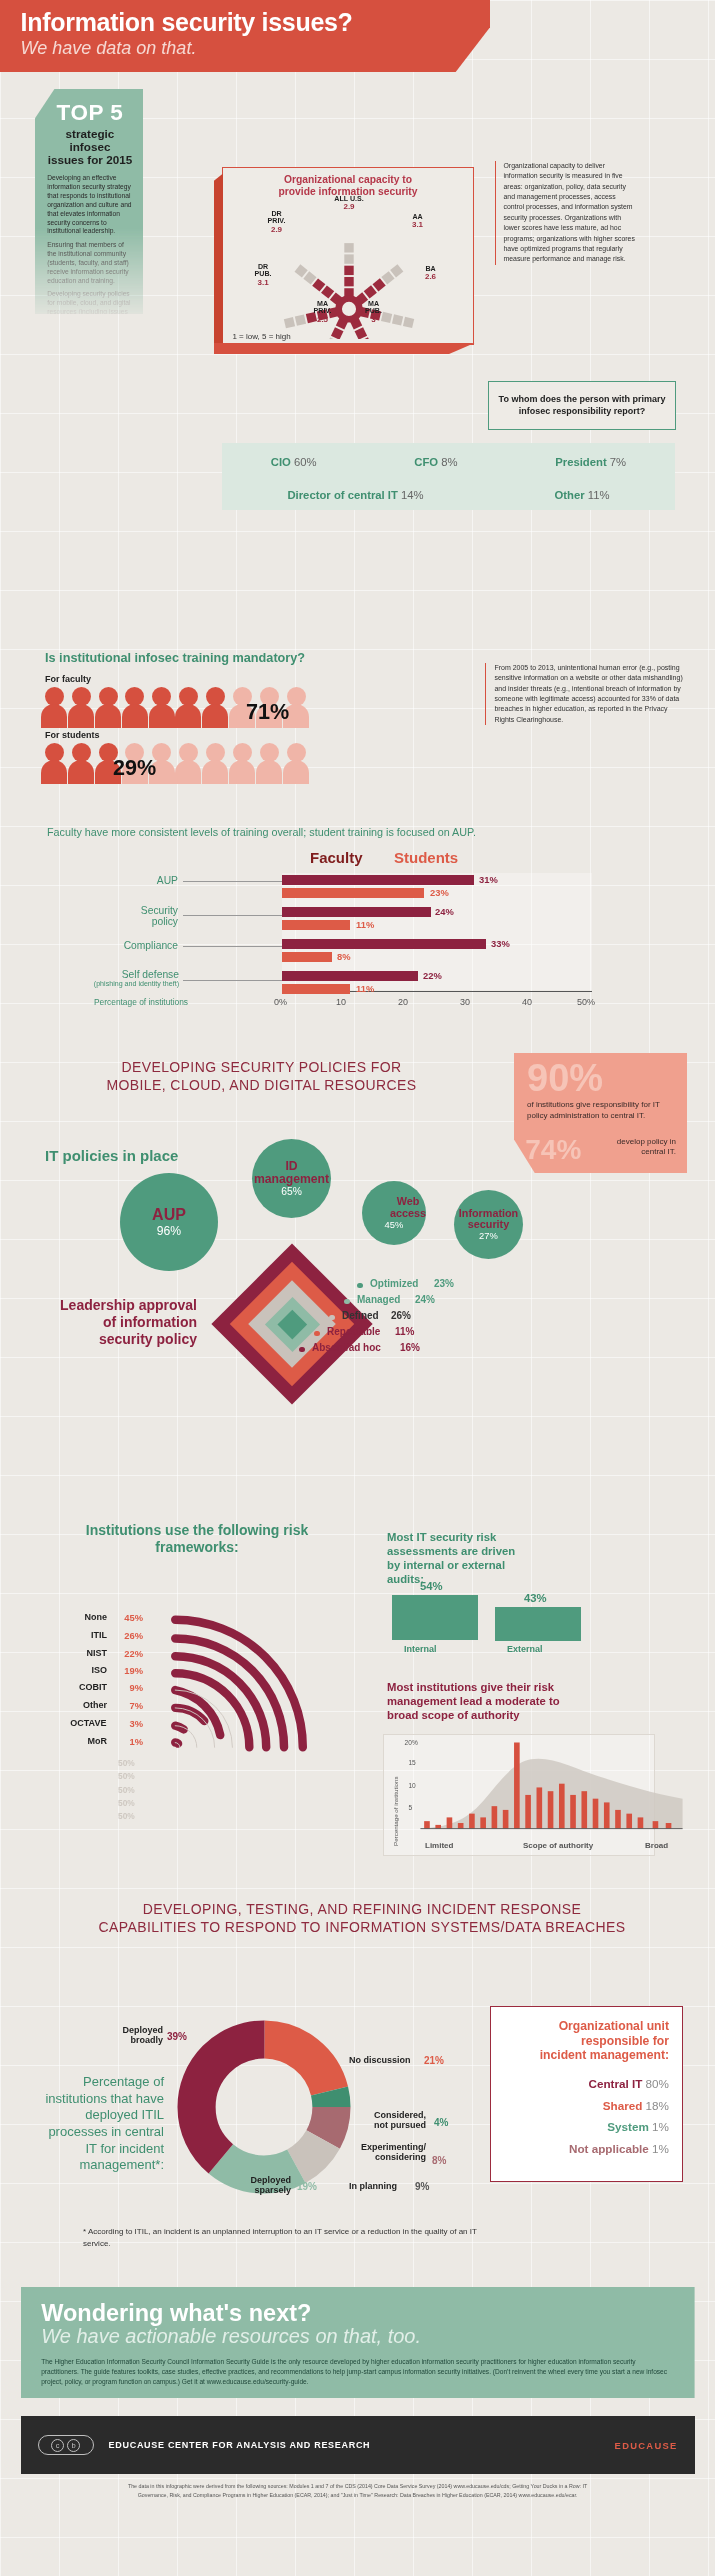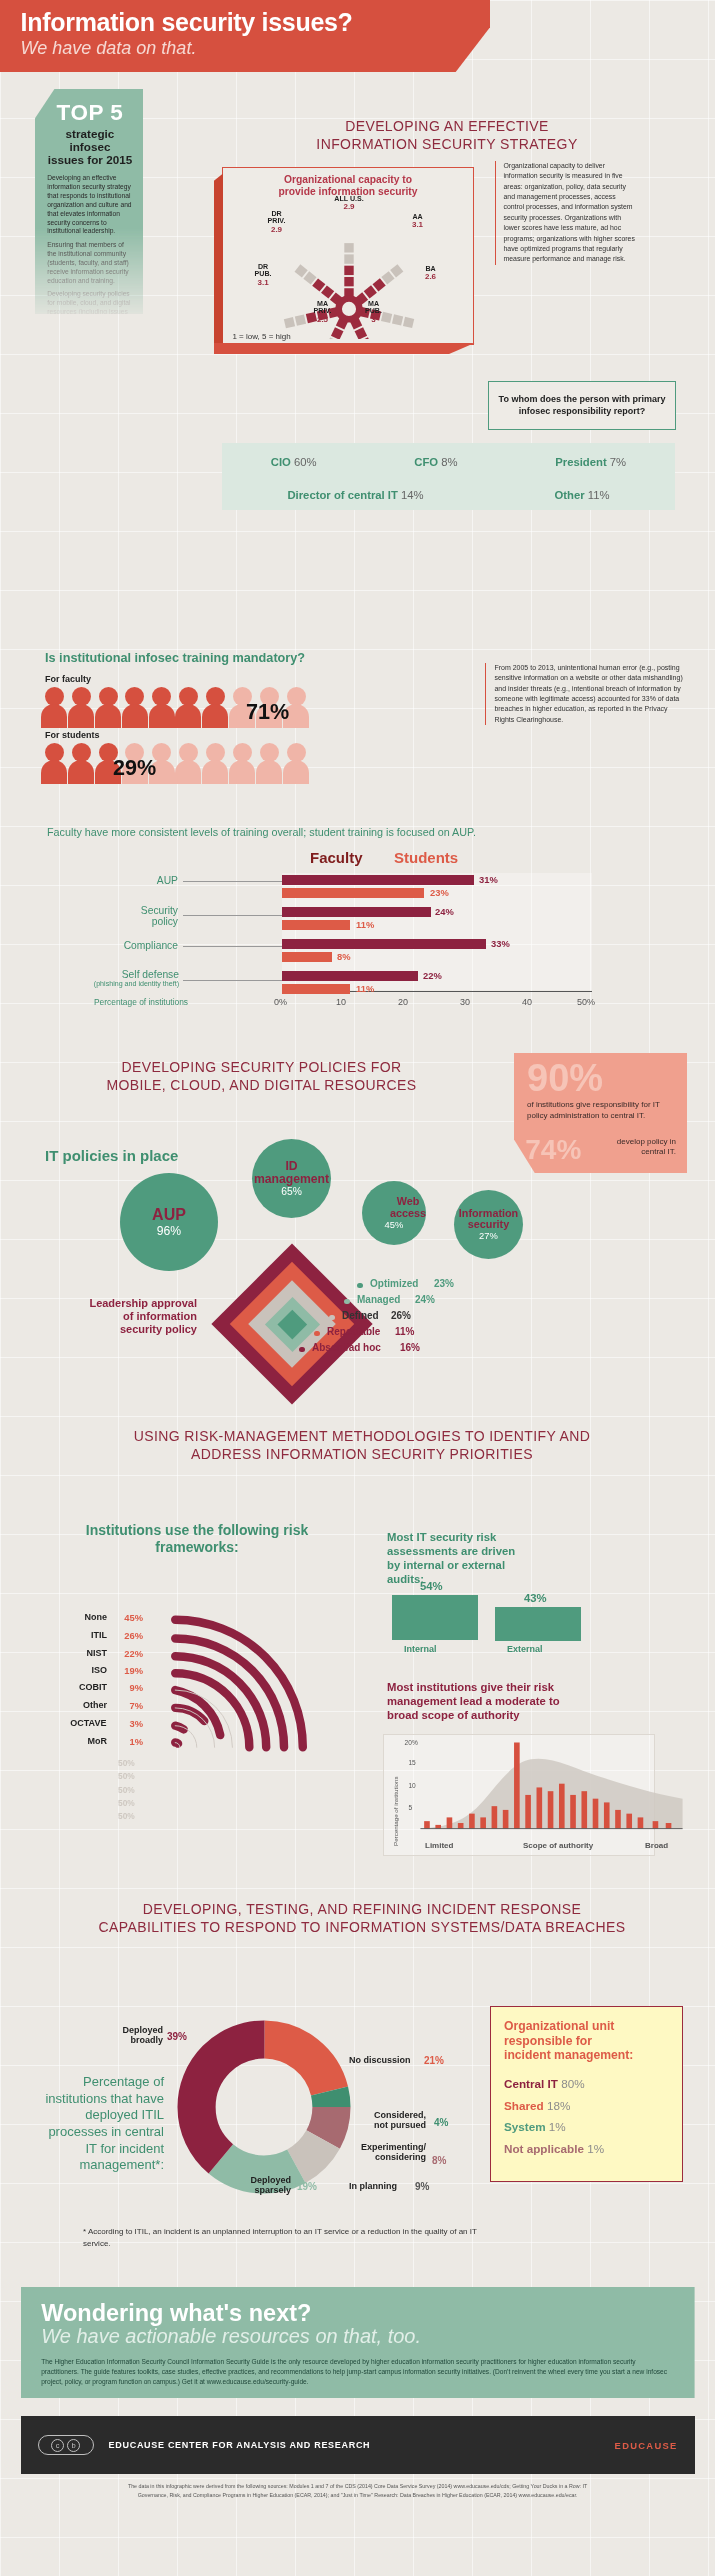--- a/index.html
+++ b/index.html
@@ -148,21 +148,21 @@
   .audbox{ position:absolute; background:#4f9b7e; }
   .aud-lbl{ position:absolute; font-size:9px; font-weight:bold; color:#3f8f70; }
   .aud-val{ position:absolute; font-size:11.3px; font-weight:bold; color:#3f8f70; }
 
   .hist-ylbl{ position:absolute; font-size:6.2px; color:#555; transform:rotate(-90deg); transform-origin:left top; white-space:nowrap;}
   .hist-t{ position:absolute; font-size:6.6px; color:#555; }
 
   
   .donut-lbl{ position:absolute; font-size:9px; font-weight:bold; color:#1f1f1f; line-height:1.12;}
   .donut-val{ position:absolute; font-size:10px; font-weight:bold; }
-  .orgbox{ position:absolute; background:#fef9c3; border:1.9px solid #9c2b3e; }
+  .orgbox{ position:absolute; background:#ffffff; border:1.9px solid #9c2b3e;text-align:right; }
   .orgbox .ot{ color:#dd5b47; font-size:12.2px; font-weight:bold; line-height:1.18; }
   .orgrow{ font-size:11.7px; color:#8c8c8c; margin-top:8.4px; }
 
   
   .ftr{
     position:absolute; left:20.6px; top:2287px; width:674px; height:111px; background:#8fbba6;
     clip-path: polygon(0 0, 100% 0, 100% 100%, 0 100%); padding:13px 20.6px;
   }
   .ftr h2{ color:#fff; font-size:23.5px; font-weight:bold; }
   .ftr h3{ color:#e2efe8; font-size:20px; font-style:italic; font-weight:300; margin-top:-1.9px;}
@@ -198,24 +198,20 @@
   </div>
   <ol>
     <li>Developing an effective information security strategy that responds to institutional organization and culture and that elevates information security concerns to institutional leadership.</li>
     <li>Ensuring that members of the institutional community (students, faculty, and staff) receive information security education and training.</li>
     <li>Developing security policies for mobile, cloud, and digital resources (including issues of data handling/protection, access control, and end-user awareness).</li>
     <li>Using risk-management methodologies to identify and address information security priorities.</li>
     <li>Developing, testing, and refining incident response capabilities to respond to information systems/data breaches.</li>
   </ol>
 </div>
 
-<div class="sec-head" style="position:absolute; left:222px; top:118px; width:450px;">
-  <div>DEVELOPING AN EFFECTIVE</div>
-  <div>INFORMATION SECURITY STRATEGY</div>
-</div>
 
 <div class="radarbox">
   <div class="radar-title">
     <span>Organizational capacity to</span><br>
     <span>provide information security</span>
   </div>
   <div class="radar-wrap">
     <svg width="252" height="141" viewBox="0 0 268 150">
       <g transform="translate(134,118)">
 
@@ -514,21 +510,21 @@
 </div>
 
 <div style="position:absolute; left:235px; top:1267px; width:122px; height:122px;">
   <div class="dmd" style="left:0; top:0; width:114px; height:114px; background:#8d2240;"></div>
   <div class="dmd" style="left:13px; top:13px; width:88px; height:88px; background:#dd5b47;"></div>
   <div class="dmd" style="left:26px; top:26px; width:62px; height:62px; background:#c9c2bb;"></div>
   <div class="dmd" style="left:38px; top:38px; width:39px; height:39px; background:#8fbba6;"></div>
   <div class="dmd" style="left:47px; top:47px; width:20.6px; height:20.6px; background:#4f9b7e;"></div>
 </div>
 
-<div style="position:absolute; left:56px; top:1297px; width:141px; text-align:right; font-size:11px; font-weight:bold; color:#8d2240; line-height:1.2;">
+<div style="position:absolute; left:56px; top:1297px; width:141px; text-align:right; font-size:14px; font-weight:bold; color:#8d2240; line-height:1.2;">
   <span>Leadership approval</span><br>
   <span>of information</span><br>
   <span>security policy</span>
 </div>
 
 <div style="position:absolute; left:357px; top:1278px; width:206px;">
   <div style="position:relative; height:16px;">
     <span class="dot" style="left:0; top:4.7px; background:#4f9b7e;"></span>
     <span style="position:absolute; left:13px; font-size:10px; font-weight:bold; color:#4f9b7e;">Optimized</span>
     <span style="position:absolute; left:77px; font-size:10px; font-weight:bold; color:#4f9b7e;">23%</span>
@@ -548,24 +544,20 @@
     <span style="position:absolute; left:13px; font-size:10px; font-weight:bold; color:#8d2240;">Repeatable</span>
     <span style="position:absolute; left:81px; font-size:10px; font-weight:bold; color:#8d2240;">11%</span>
   </div>
   <div style="position:relative; height:16px; margin-left:-58px;">
     <span class="dot" style="left:0; top:4.7px; background:#8d2240;"></span>
     <span style="position:absolute; left:13px; font-size:10px; font-weight:bold; color:#8d2240;">Absent/ad hoc</span>
     <span style="position:absolute; left:101px; font-size:10px; font-weight:bold; color:#8d2240;">16%</span>
   </div>
 </div>
 
-<div class="sec-head" style="position:absolute; left:38px; top:1428px; width:648px;">
-  <div>USING RISK-MANAGEMENT METHODOLOGIES TO IDENTIFY AND</div>
-  <div>ADDRESS INFORMATION SECURITY PRIORITIES</div>
-</div>
 
 <div style="position:absolute; left:56px; top:1522px; width:282px; text-align:center; color:#3f8f70; font-size:14px; font-weight:bold; line-height:1.2;">
   <span>Institutions use the following risk</span>
   <span>frameworks:</span>
 </div>
 
 <div style="position:absolute; left:28px; top:1565px; width:347px; height:282px;">
   <svg width="347" height="282" viewBox="0 0 370 300">
     <g fill="none" stroke-linecap="round">
       <path d="M 157 58 A 136 136 0 0 1 293 194" stroke="#8d2240" stroke-width="9"></path>

